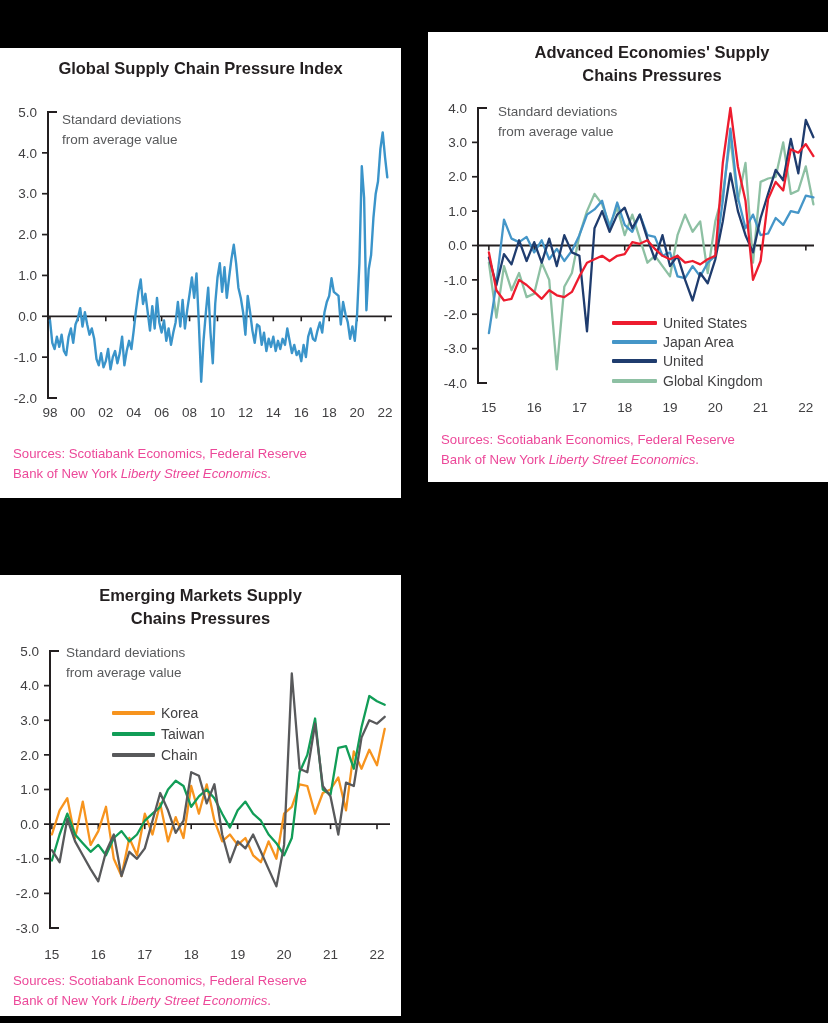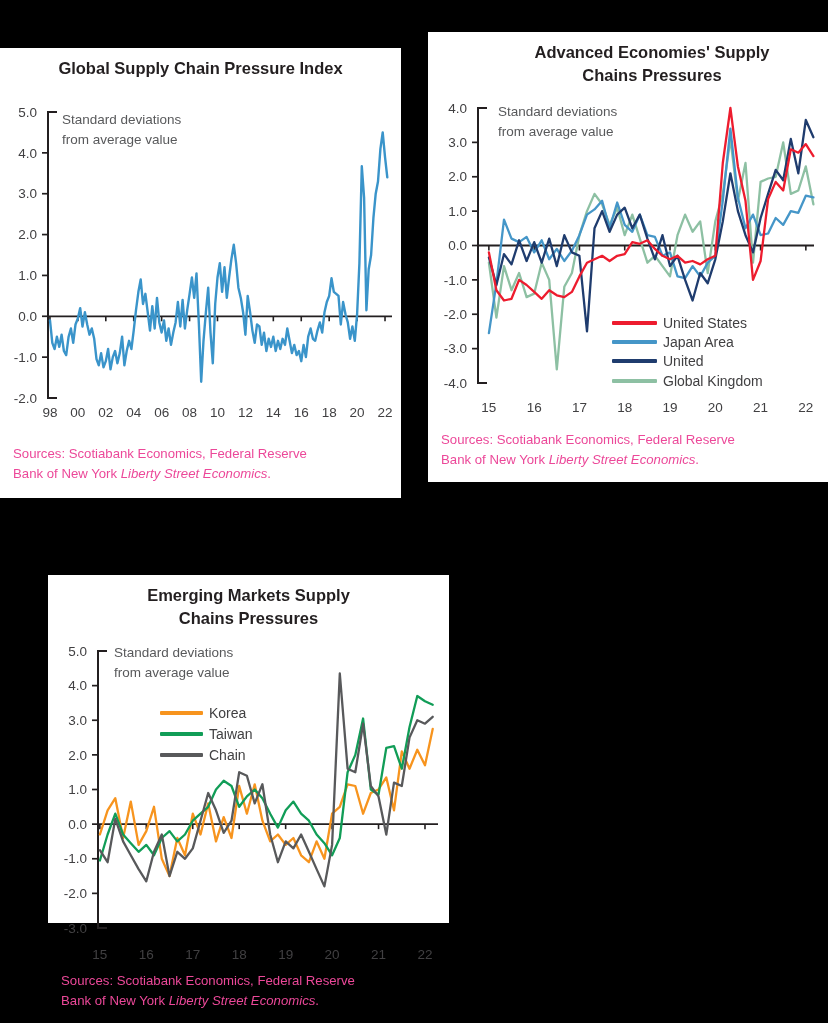--- a/index.html
+++ b/index.html
@@ -3,21 +3,21 @@
 <meta charset="utf-8">
 <style>
   html,body{margin:0;padding:0;}
   body{
     width:828px;height:1023px;background:#000000;position:relative;
     font-family:"Liberation Sans",sans-serif;overflow:hidden;
   }
   .panel{position:absolute;background:#ffffff;}
   #p0{left:0;top:32px;width:401px;height:450px;margin-top:16px;}
   #p1{left:428px;top:32px;width:448px;height:450px;}
-  #p2{left:0;top:575px;width:401px;height:348px;margin-left:48px;}
+  #p2{left:0;top:575px;width:401px;height:441px;}
   .ctitle{
     position:absolute;top:9px;left:0;right:0;text-align:center;
     font-weight:bold;font-size:16.5px;line-height:1.38;color:#231f20;
   }
   svg.plot{position:absolute;left:0;top:0;}
   .ann{position:absolute;font-size:13.5px;color:#58595b;line-height:1.5;}
   #ann0{left:62px;top:62px;}
   #ann1{left:70px;top:70px;}
   #ann2{left:66px;top:68px;}
   .legend{position:absolute;}

